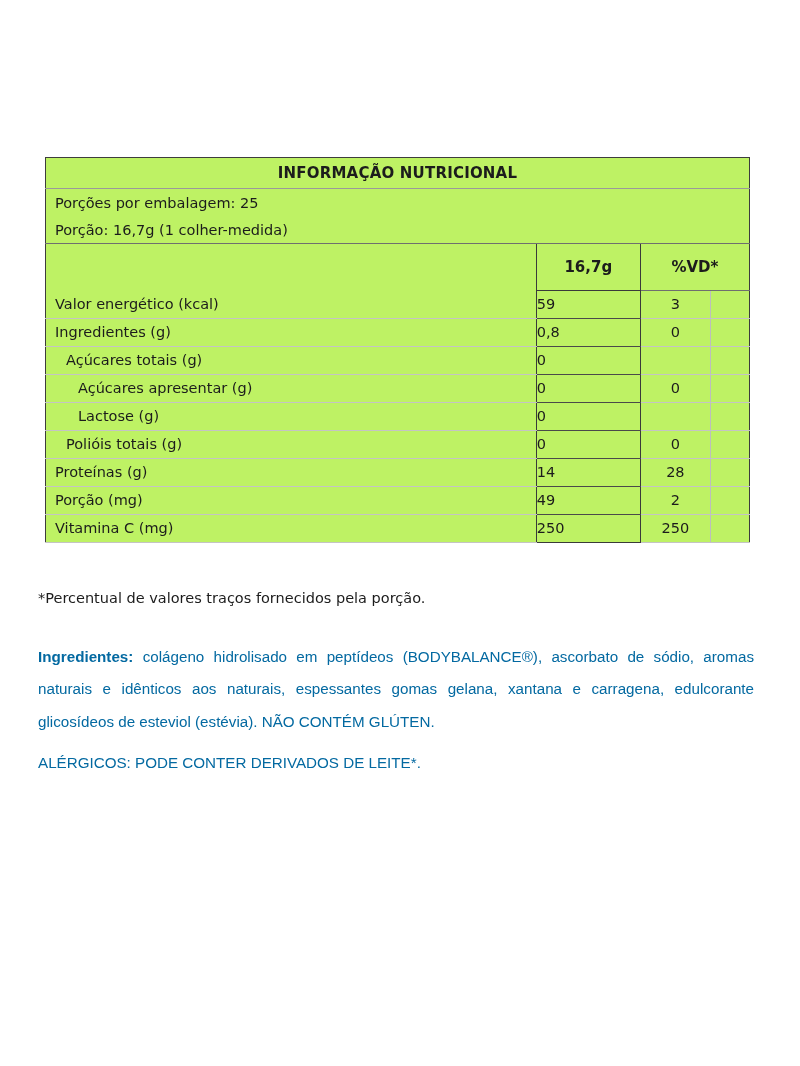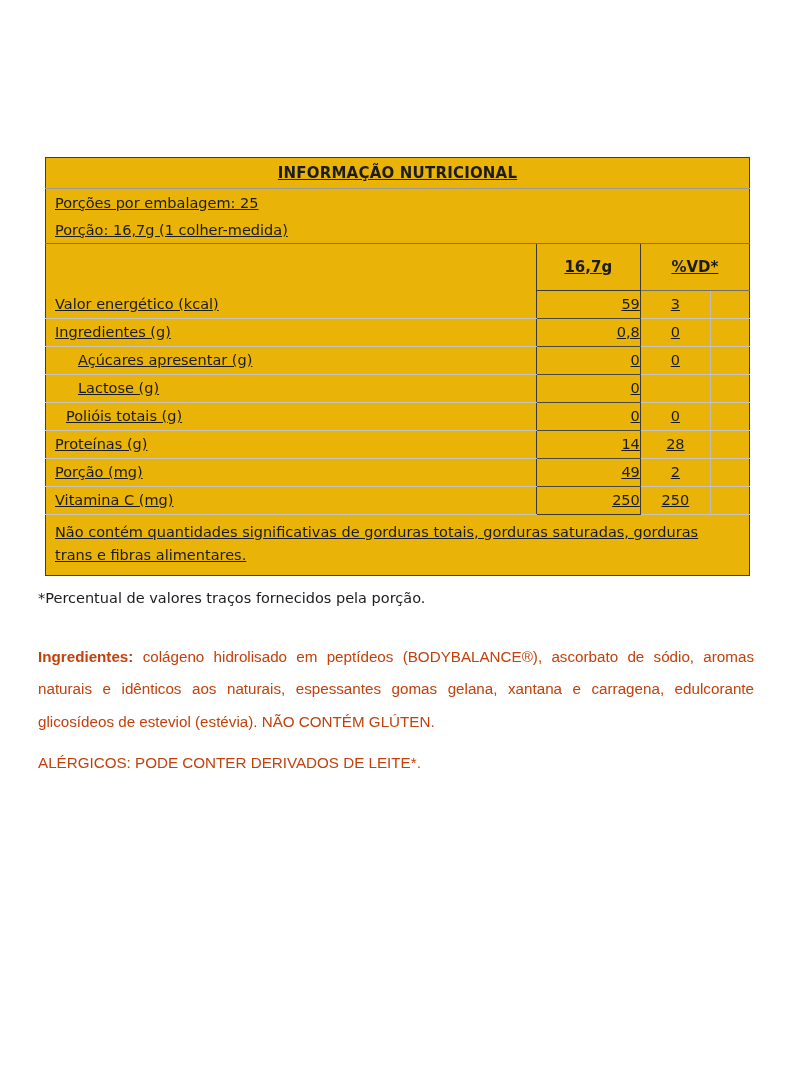--- a/index.html
+++ b/index.html
@@ -27,22 +27,21 @@
     width: 100%;
     border-collapse: collapse;
     table-layout: fixed;
     font-family: "DejaVu Sans", sans-serif;
     font-size: 14.5px;
     color: #1c1c1c;
   }
   table.nutri td {
     padding: 0;
     vertical-align: middle;
-    background: #eab308;
-    text-decoration: underline;
+    background: #bef264;
   }
 
   
   table.nutri {
     border-left: 1.6px solid #3d3d3d;
     border-right: 1.6px solid #3d3d3d;
     border-top: 1.6px solid #3d3d3d;
     border-bottom: 1.6px solid #3d3d3d;
   }
 
@@ -89,21 +88,21 @@
   
   .n-label {
     height: 27px;
     padding-left: 9px !important;
     border-bottom: 1.1px solid #c4c4c4;
     white-space: nowrap;
     margin-top: 46px;
   }
   .n-amount {
     height: 27px;
-    text-align: right;
+    text-align: left;
     border-left: 1.7px solid #3a3a3a;
     border-right: 1.7px solid #3a3a3a;
     border-bottom: 1.3px solid #4a4a4a;
   }
   .n-vd {
     height: 27px;
     text-align: center;
     border-bottom: 1.1px solid #c4c4c4;
     border-right: 1.1px solid #bdbdbd;
   }
@@ -136,21 +135,21 @@
   }
 
   
   .ingredients-block {
     position: absolute;
     left: 38px;
     top: 641px;
     width: 716px;
     font-family: "Liberation Sans", sans-serif;
     font-size: 15.2px;
-    color: #c2410c;
+    color: #0369a1;
   }
   .ing-para {
     margin: 0 0 9px 0;
     line-height: 2.13;
     text-align: justify;
     text-justify: inter-word;
   }
   .ing-para.no-justify {
     text-align: left;
   }
@@ -196,20 +195,26 @@
         <td class="n-pad"></td>
       </tr>
 
       <tr>
         <td class="n-label">Ingredientes (g)</td>
         <td class="n-amount">0,8</td>
         <td class="n-vd">0</td>
         <td class="n-pad"></td>
       </tr>
 
+      <tr>
+        <td class="n-label ind-1">Açúcares totais (g)</td>
+        <td class="n-amount">0</td>
+        <td class="n-vd"></td>
+        <td class="n-pad"></td>
+      </tr>
 
       <tr>
         <td class="n-label ind-2">Açúcares apresentar (g)</td>
         <td class="n-amount">0</td>
         <td class="n-vd">0</td>
         <td class="n-pad"></td>
       </tr>
 
       <tr>
         <td class="n-label ind-2">Lactose (g)</td>
@@ -239,23 +244,20 @@
         <td class="n-pad"></td>
       </tr>
 
       <tr class="last-data">
         <td class="n-label">Vitamina C (mg)</td>
         <td class="n-amount">250</td>
         <td class="n-vd">250</td>
         <td class="n-pad"></td>
       </tr>
 
-      <tr>
-        <td class="t-note" colspan="4">Não contém quantidades significativas de gorduras totais, gorduras saturadas, gorduras trans e fibras alimentares.</td>
-      </tr>
 
     </tbody>
   </table>
 </div>
 
 <div class="vd-note">*Percentual de valores traços fornecidos pela porção.</div>
 
 <div class="ingredients-block">
 
   <p class="ing-para"><span class="ing-strong">Ingredientes:</span><span> colágeno hidrolisado em peptídeos (BODYBALANCE®), ascorbato de sódio, aromas naturais e idênticos aos naturais, espessantes gomas gelana, xantana e carragena, edulcorante glicosídeos de esteviol (estévia). NÃO CONTÉM GLÚTEN.</span></p>

